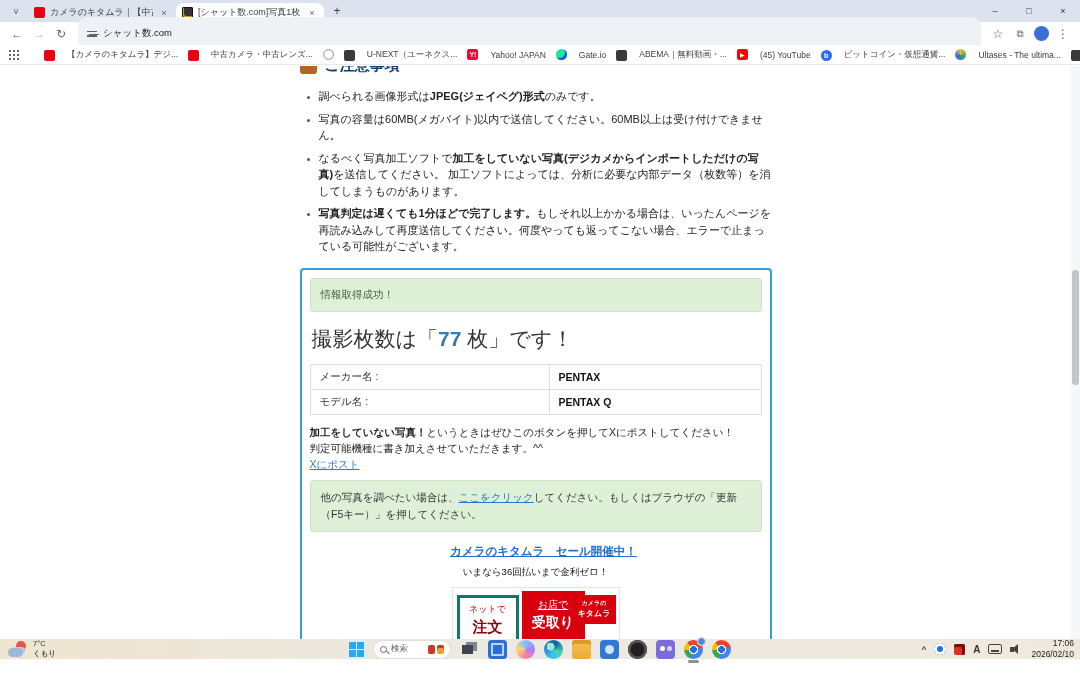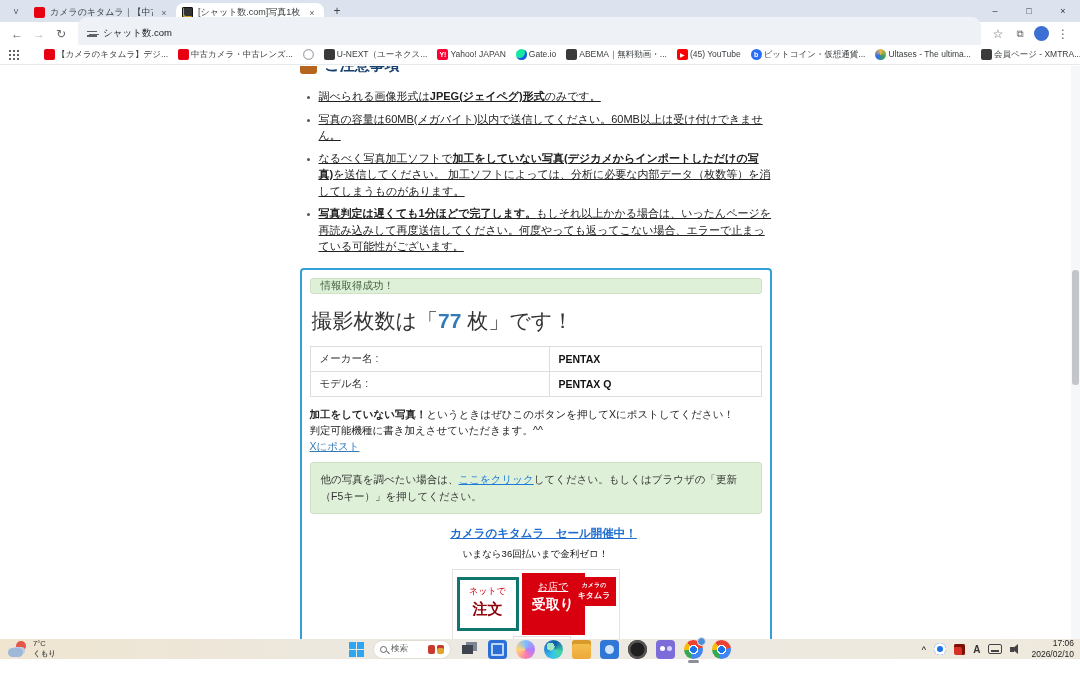--- a/index.html
+++ b/index.html
@@ -28,21 +28,21 @@
   .tuneico:before,.tuneico:after{content:"";position:absolute;left:0;right:0;height:1.5px;background:#5f6368;}
   .tuneico:before{top:1.5px;box-shadow:2px 3px 0 #5f6368;}
   .tuneico:after{top:6px;}
   .avatar{width:15px;height:15px;border-radius:50%;background:#3b6fd4;color:#fff;font-size:7px;display:flex;align-items:center;justify-content:center;margin:0 3px;}
   .puzzle{font-size:10px;color:#5f6368;}
 
   .bookmarksbar{position:absolute;top:45px;left:0;right:0;height:20px;background:#fff;border-bottom:1px solid #e7e9ec;display:flex;align-items:center;font-size:8.5px;color:#3c4043;padding:0 8px;gap:4px;}
   .appsgrid{width:12px;height:12px;flex:0 0 auto;background:
     radial-gradient(circle,#5f6368 1.2px,transparent 1.4px) 0 0/4px 4px;margin-right:4px;}
   .bm-sep{width:1px;height:12px;background:#d8dadd;margin:0 4px;}
-  .bm-item{display:flex;align-items:flex-start;gap:2px;padding:2px 4px;border-radius:4px;white-space:nowrap;}
+  .bm-item{display:flex;align-items:flex-end;gap:12px;padding:2px 4px;border-radius:4px;white-space:nowrap;}
   .bm-ico{width:11px;height:11px;border-radius:2px;flex:0 0 auto;display:flex;align-items:center;justify-content:center;font-size:7px;font-weight:bold;color:#fff;}
   .bm-ico.red{background:#e60012;}
   .bm-ico.dark{background:#3a3a3a;}
   .bm-ico.globe{background:#fff;border:1px solid #9aa0a6;border-radius:50%;box-shadow:inset 0 0 0 0.5px #cdd1d5;}
   .bm-ico.yahoo{background:#ff0033;border-radius:2px;}
   .bm-ico.gate{background:#17e6a1;border-radius:50%;box-shadow:inset -2px -2px 0 #2354e6;}
   .bm-ico.youtube{background:#f00;border-radius:2px;font-size:6px;}
   .bm-ico.bitcoin{background:#2a6df4;border-radius:50%;}
   .bm-ico.colorful{background:conic-gradient(#e8b84a,#3fa34d,#2a6df4,#e8b84a);border-radius:50%;}
 
@@ -51,27 +51,27 @@
   .scrollbar{position:absolute;top:66px;right:0;width:9px;bottom:27px;background:#f6f7f8;}
   .scrollbar .thumb{position:absolute;left:1px;right:1px;top:204px;height:115px;background:#c2c6ca;border-radius:3px;}
 
   .column{width:472px;margin:0 auto;position:relative;font-size:11px;color:#222;}
 
   .cut-heading{height:15px;overflow:hidden;margin-top:-2px;}
   .cut-heading .inner{display:flex;align-items:center;gap:8px;transform:translateY(-8px);}
   .cut-heading .hico{width:17px;height:17px;background:#b5651d;border-radius:3px;flex:0 0 auto;}
   .cut-heading .htxt{font-size:15px;font-weight:bold;color:#16406e;}
 
-  ul.notes{margin:9px 0 13px 0;padding-left:19px;line-height:1.5;text-decoration:underline;}
+  ul.notes{margin:9px 0 13px 0;padding-left:19px;line-height:1.5;}
   ul.notes li{margin-bottom:6px;color:#222;}
   ul.notes li::marker{color:#555;font-size:9px;}
   .b{font-weight:bold;}
 
   .resultbox{margin-top:9px;border:2px solid #35a0d8;border-radius:4px;padding:8px;background:#fff;}
-  .alert-success{background:#dff0d8;border:1px solid #cfe3c4;border-radius:3px;padding:0 10px;font-size:10.5px;color:#40603d;}
+  .alert-success{background:#dff0d8;border:1px solid #cfe3c4;border-radius:3px;padding:9px 10px;font-size:10.5px;color:#40603d;}
   .h1{font-size:21px;color:#333;margin:13px 2px 11px;font-weight:400;}
   .h1 .count{color:#337ab7;font-weight:bold;}
   table.spec{width:100%;border-collapse:collapse;font-size:10.5px;}
   table.spec td{border:1px solid #ddd;padding:5px 9px;}
   table.spec td.lab{width:53%;color:#333;margin-left:13px;}
   table.spec td.val{font-weight:bold;color:#111;}
   .postblock{margin-top:9px;font-size:10.5px;line-height:1.55;}
   a.link{color:#337ab7;text-decoration:underline;}
   a.brightlink{color:#1f7cd4;text-decoration:underline;}
   .greenbox{margin-top:8px;background:#dff0d8;border:1px solid #cfe3c4;border-radius:3px;padding:8px 10px;font-size:10.5px;line-height:1.6;color:#333;}

